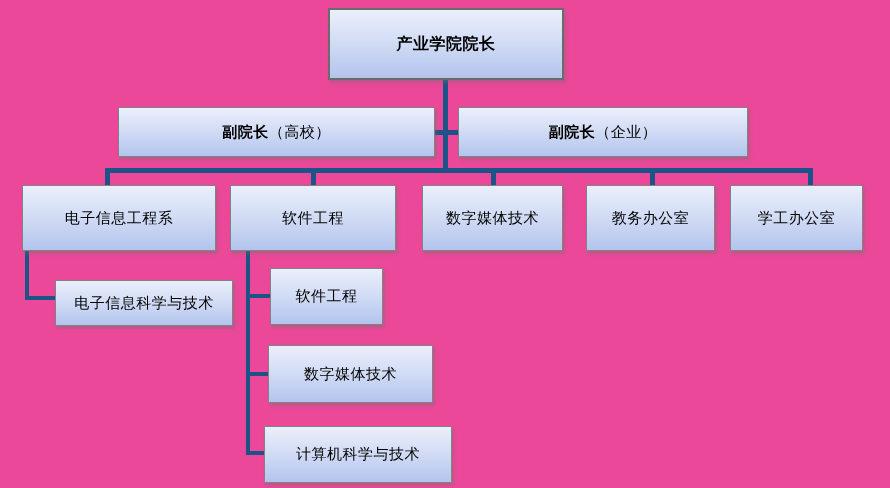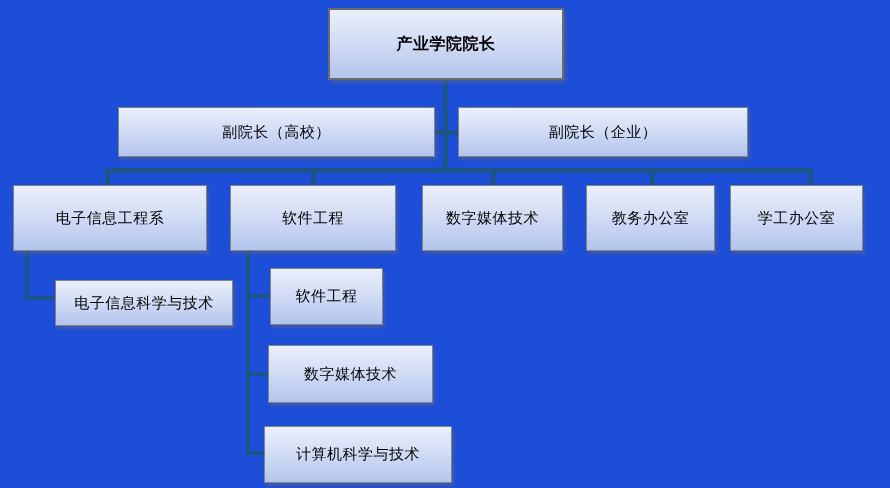--- a/index.html
+++ b/index.html
@@ -4,21 +4,21 @@
 <style>
   html, body {
     margin: 0;
     padding: 0;
     background: #ffffff;
   }
   .canvas {
     position: relative;
     width: 890px;
     height: 488px;
-    background: #1d4ed8;
+    background: #ec4899;
     overflow: hidden;
     font-family: "Liberation Sans", "DejaVu Sans", sans-serif;
     color: #000000;
   }
   .node {
     position: absolute;
     display: flex;
     align-items: center;
     justify-content: center;
     text-align: center;
@@ -28,21 +28,21 @@
     font-size: 15px;
     letter-spacing: 0.5px;
     box-sizing: border-box;
     z-index: 2;
   }
   .lv1 {
     font-weight: 700;
     font-size: 16px;
     border: 2px solid #6b6b6b;
   }
-  .vice .t { font-weight: 400; }
+  .vice .t { font-weight: 700; }
   .conn {
     position: absolute;
     background: #1c5488;
     z-index: 1;
   }
 </style>
 </head>
 <body>
 
 <div class="canvas">
@@ -68,21 +68,21 @@
 
   <div class="node vice" style="left:118px;top:107px;width:317px;height:50px">
     <span class="t">副院长</span>
       <span>（高校）</span>
   </div>
   <div class="node vice" style="left:458px;top:107px;width:290px;height:50px">
     <span class="t">副院长</span>
       <span>（企业）</span>
   </div>
 
-  <div class="node" style="left:13px;top:185px;width:194px;height:66px">
+  <div class="node" style="left:22px;top:185px;width:194px;height:66px">
     <span>电子信息工程系</span>
   </div>
   <div class="node" style="left:230px;top:185px;width:166px;height:66px">
     <span>软件工程</span>
   </div>
   <div class="node" style="left:422px;top:185px;width:141px;height:66px">
     <span>数字媒体技术</span>
   </div>
   <div class="node" style="left:730px;top:185px;width:133px;height:66px">
     <span>学工办公室</span>

